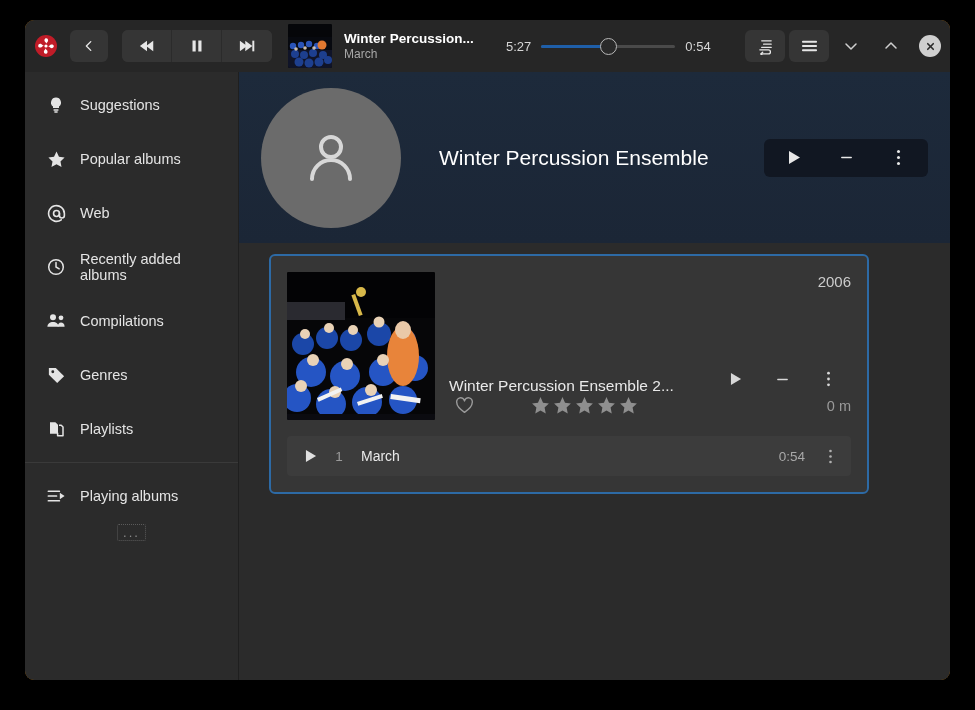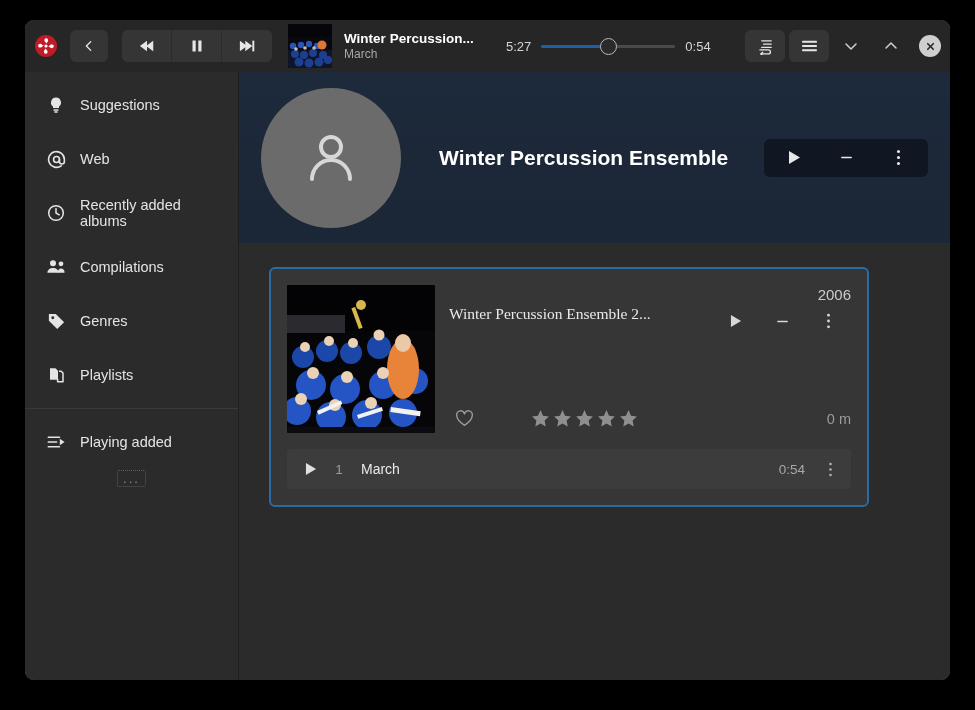--- a/index.html
+++ b/index.html
@@ -252,41 +252,41 @@
   }
   .artist-avatar {
     width: 140px; height: 140px;
     border-radius: 50%;
     background: #6b6b6b;
     display: flex; align-items: center; justify-content: center;
     flex: 0 0 auto;
   }
   .artist-name {
     font-size: 21px;
-    font-weight: bold;
+    font-weight: normal;
     color: #ffffff;
     margin-left: 38px;
     white-space: nowrap;
     overflow: hidden;
   }
   .banner-actions {
     margin-left: auto;
     background: #111722;
     border-radius: 6px;
     display: flex;
     align-items: center;
     height: 38px;
     padding: 0 4px;
   }
   .banner-actions .btn-flat { color: #e8e8e8; min-width: 52px; }
 
   
   #album-area {
     flex: 1;
-    padding: 24px 30px;
+    padding: 11px 30px;
     overflow: hidden;
   }
   .album-card {
     width: 600px;
     background: #363636;
     border: 2px solid #2d6aa5;
     border-radius: 6px;
     padding: 16px;
   }
   .album-top { display: flex; gap: 0; }
@@ -306,25 +306,24 @@
     padding-left: 14px;
   }
   .album-year {
     text-align: right;
     color: #cccccc;
     font-size: 15px;
     line-height: 20px;
   }
   .album-title-row {
     display: flex;
-    align-items: flex-start;
+    align-items: flex-end;
     flex: 1;
     gap: 0;
     min-width: 0;
-    font-family: Liberation Serif, serif;
   }
   .album-title {
     font-size: 15.5px;
     color: #e9e9e9;
     white-space: nowrap;
     overflow: hidden;
     text-overflow: ellipsis;
     flex: 1;
     min-width: 0;
   }
@@ -536,20 +535,28 @@
         <span class="side-icon">
           <svg width="18" height="18" viewBox="0 0 18 18" fill="#e4e4e4">
             <path d="M9 1.5a5 5 0 0 0-3 9v1.6h6V10.5a5 5 0 0 0-3-9z"></path>
             <rect x="6.4" y="13.2" width="5.2" height="1.5" rx="0.7"></rect>
             <rect x="7.2" y="15.3" width="3.6" height="1.4" rx="0.7"></rect>
           </svg>
         </span>
         <span>Suggestions</span>
       </div>
 
+      <div class="side-item">
+        <span class="side-icon">
+          <svg width="19" height="19" viewBox="0 0 20 20" fill="#e4e4e4">
+            <polygon points="10,1.5 12.6,7 18.5,7.8 14.2,12 15.3,18 10,15.1 4.7,18 5.8,12 1.5,7.8 7.4,7"></polygon>
+          </svg>
+        </span>
+        <span>Popular albums</span>
+      </div>
 
 
       <div class="side-item">
         <span class="side-icon">
           <svg width="19" height="19" viewBox="0 0 20 20" fill="none" stroke="#e4e4e4" stroke-width="1.7">
             <circle cx="10" cy="10" r="3.1"></circle>
             <path d="M13.1 10v2.2a2.6 2.6 0 0 0 5.2 0V10a8.3 8.3 0 1 0-3.3 6.6" stroke-linecap="round"></path>
           </svg>
         </span>
         <span>Web</span>
@@ -602,21 +609,21 @@
 
       <div class="side-item">
         <span class="side-icon">
           <svg width="19" height="16" viewBox="0 0 20 16" fill="none" stroke="#e4e4e4" stroke-width="1.8" stroke-linecap="round">
             <line x1="1.5" y1="3" x2="13" y2="3"></line>
             <line x1="1.5" y1="8" x2="10" y2="8"></line>
             <line x1="1.5" y1="13" x2="13" y2="13"></line>
             <polygon points="13.5,4.5 18.5,8 13.5,11.5" fill="#e4e4e4" stroke="none"></polygon>
           </svg>
         </span>
-        <span>Playing added</span>
+        <span>Playing albums</span>
       </div>
 
 
       <div class="side-more">
         <span>...</span>
       </div>
     </div>
 
     <div id="main">
 

